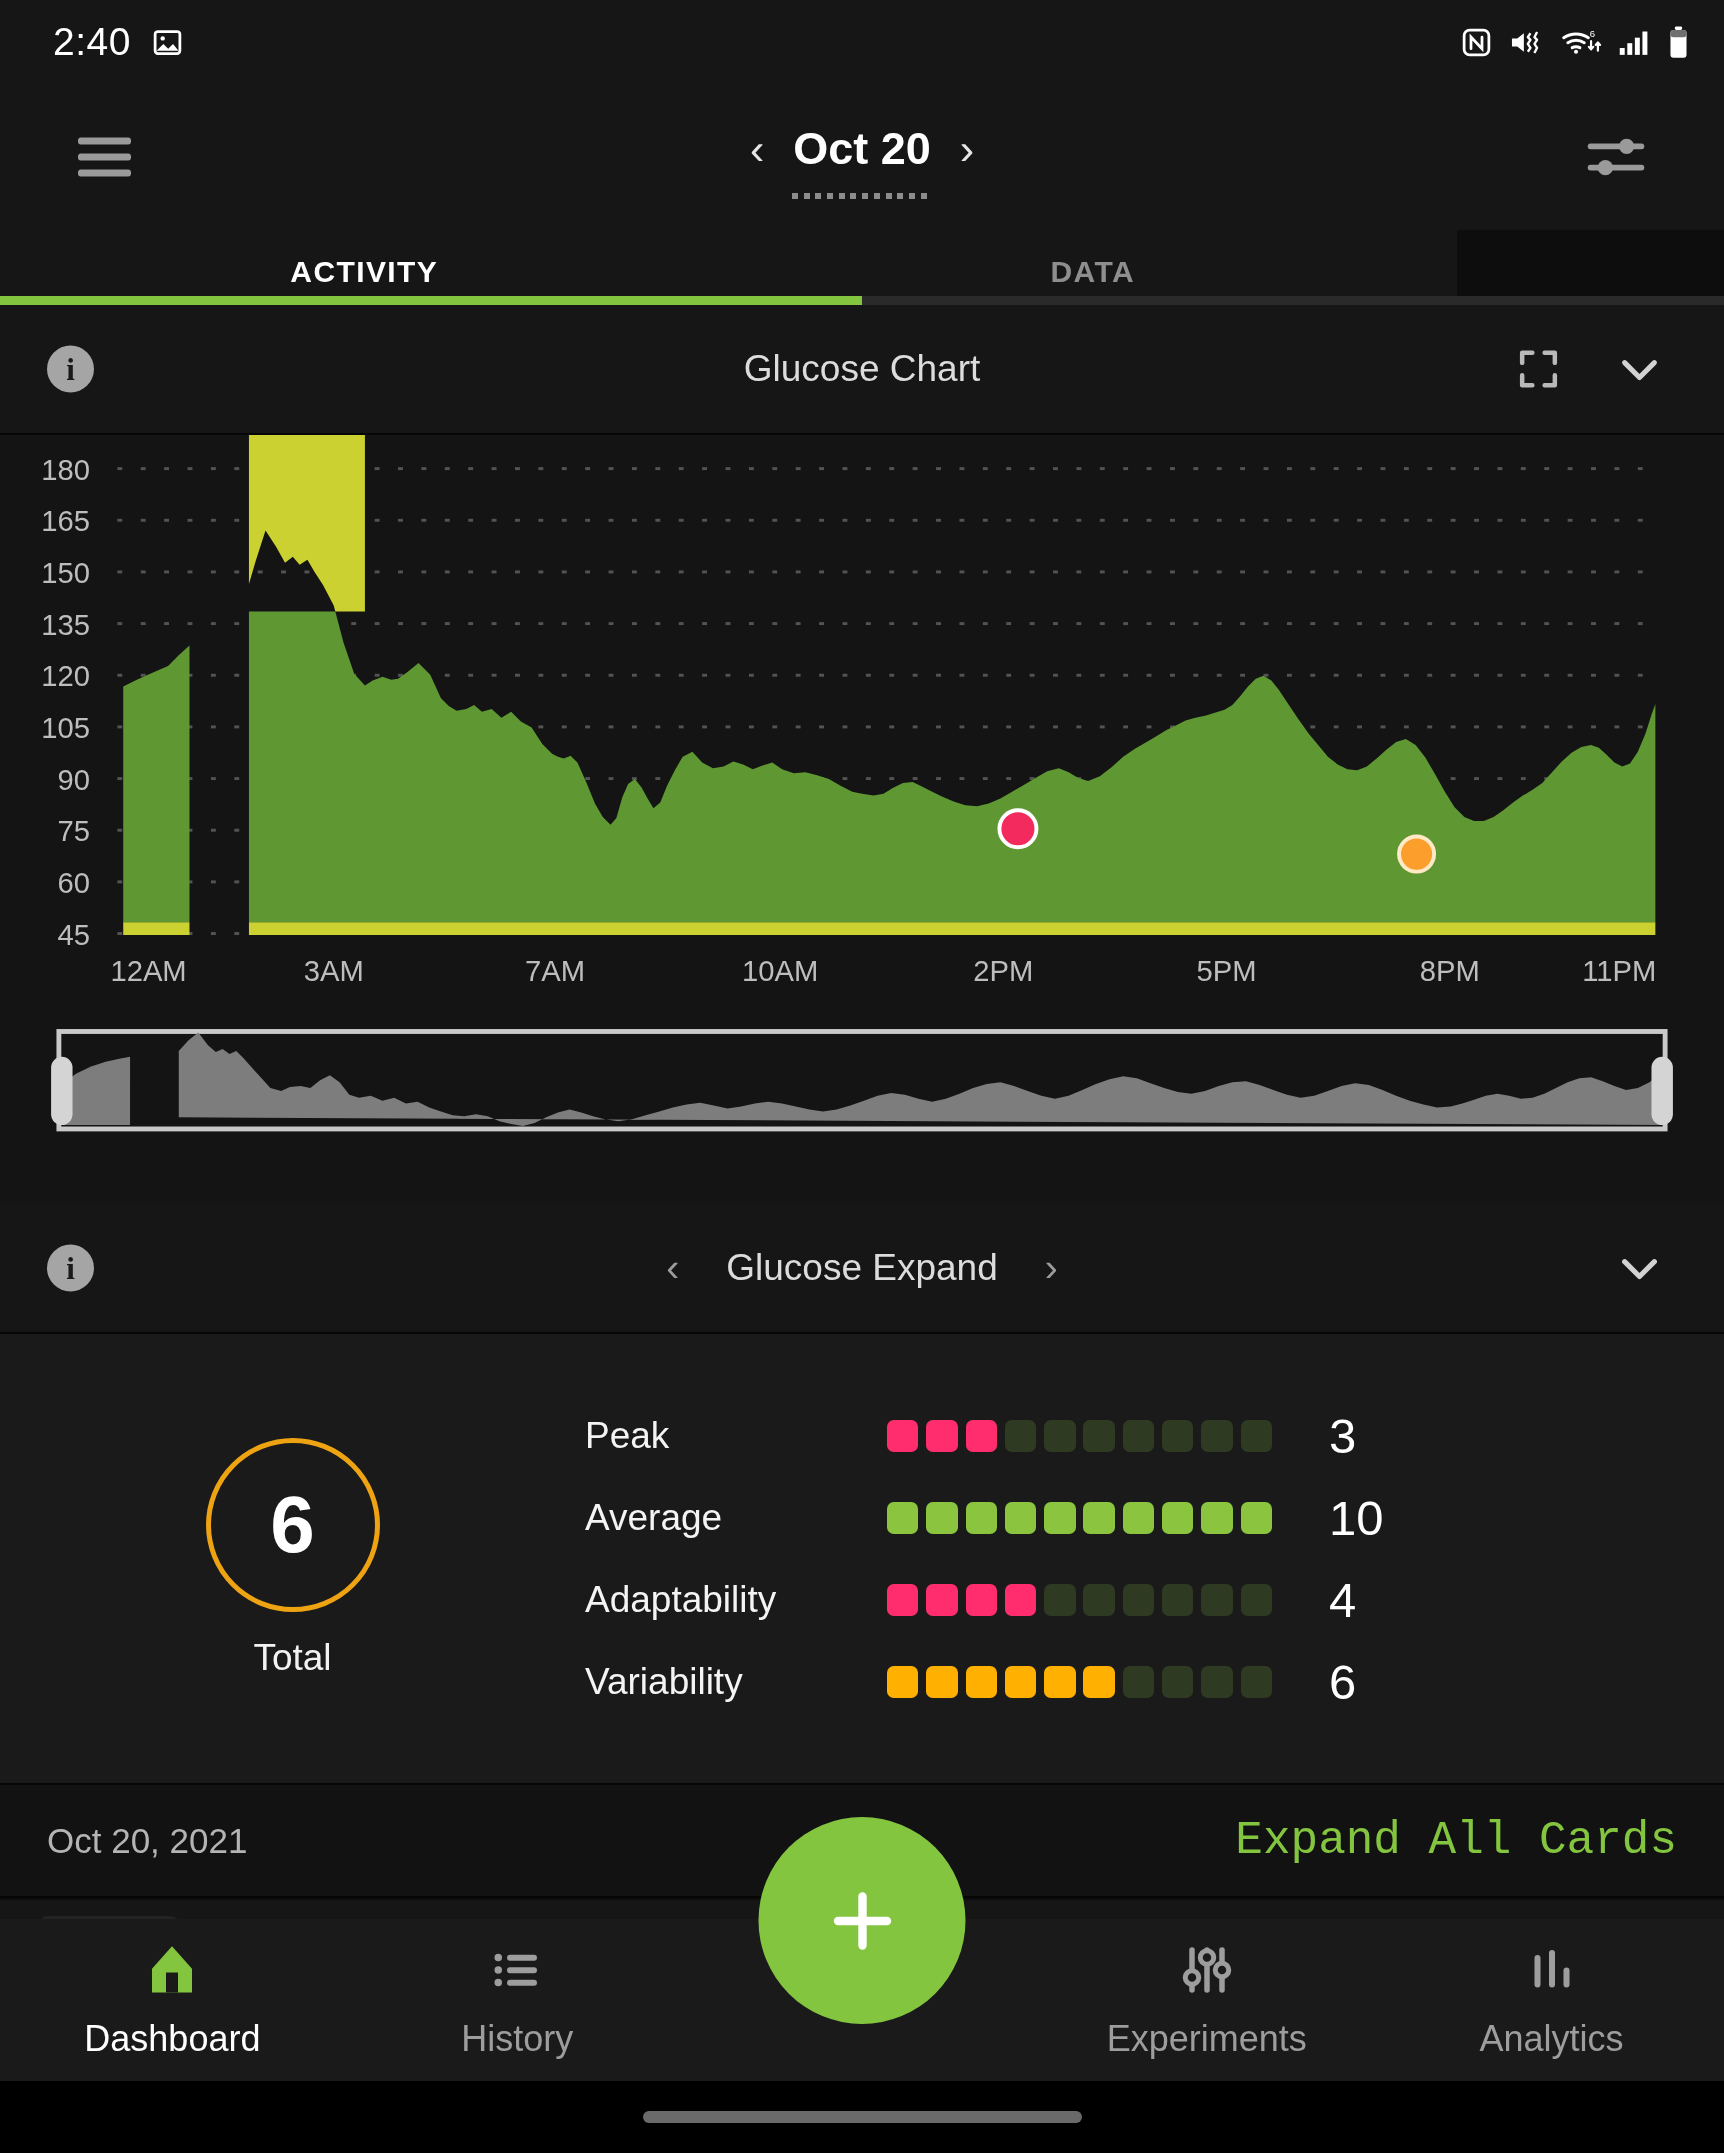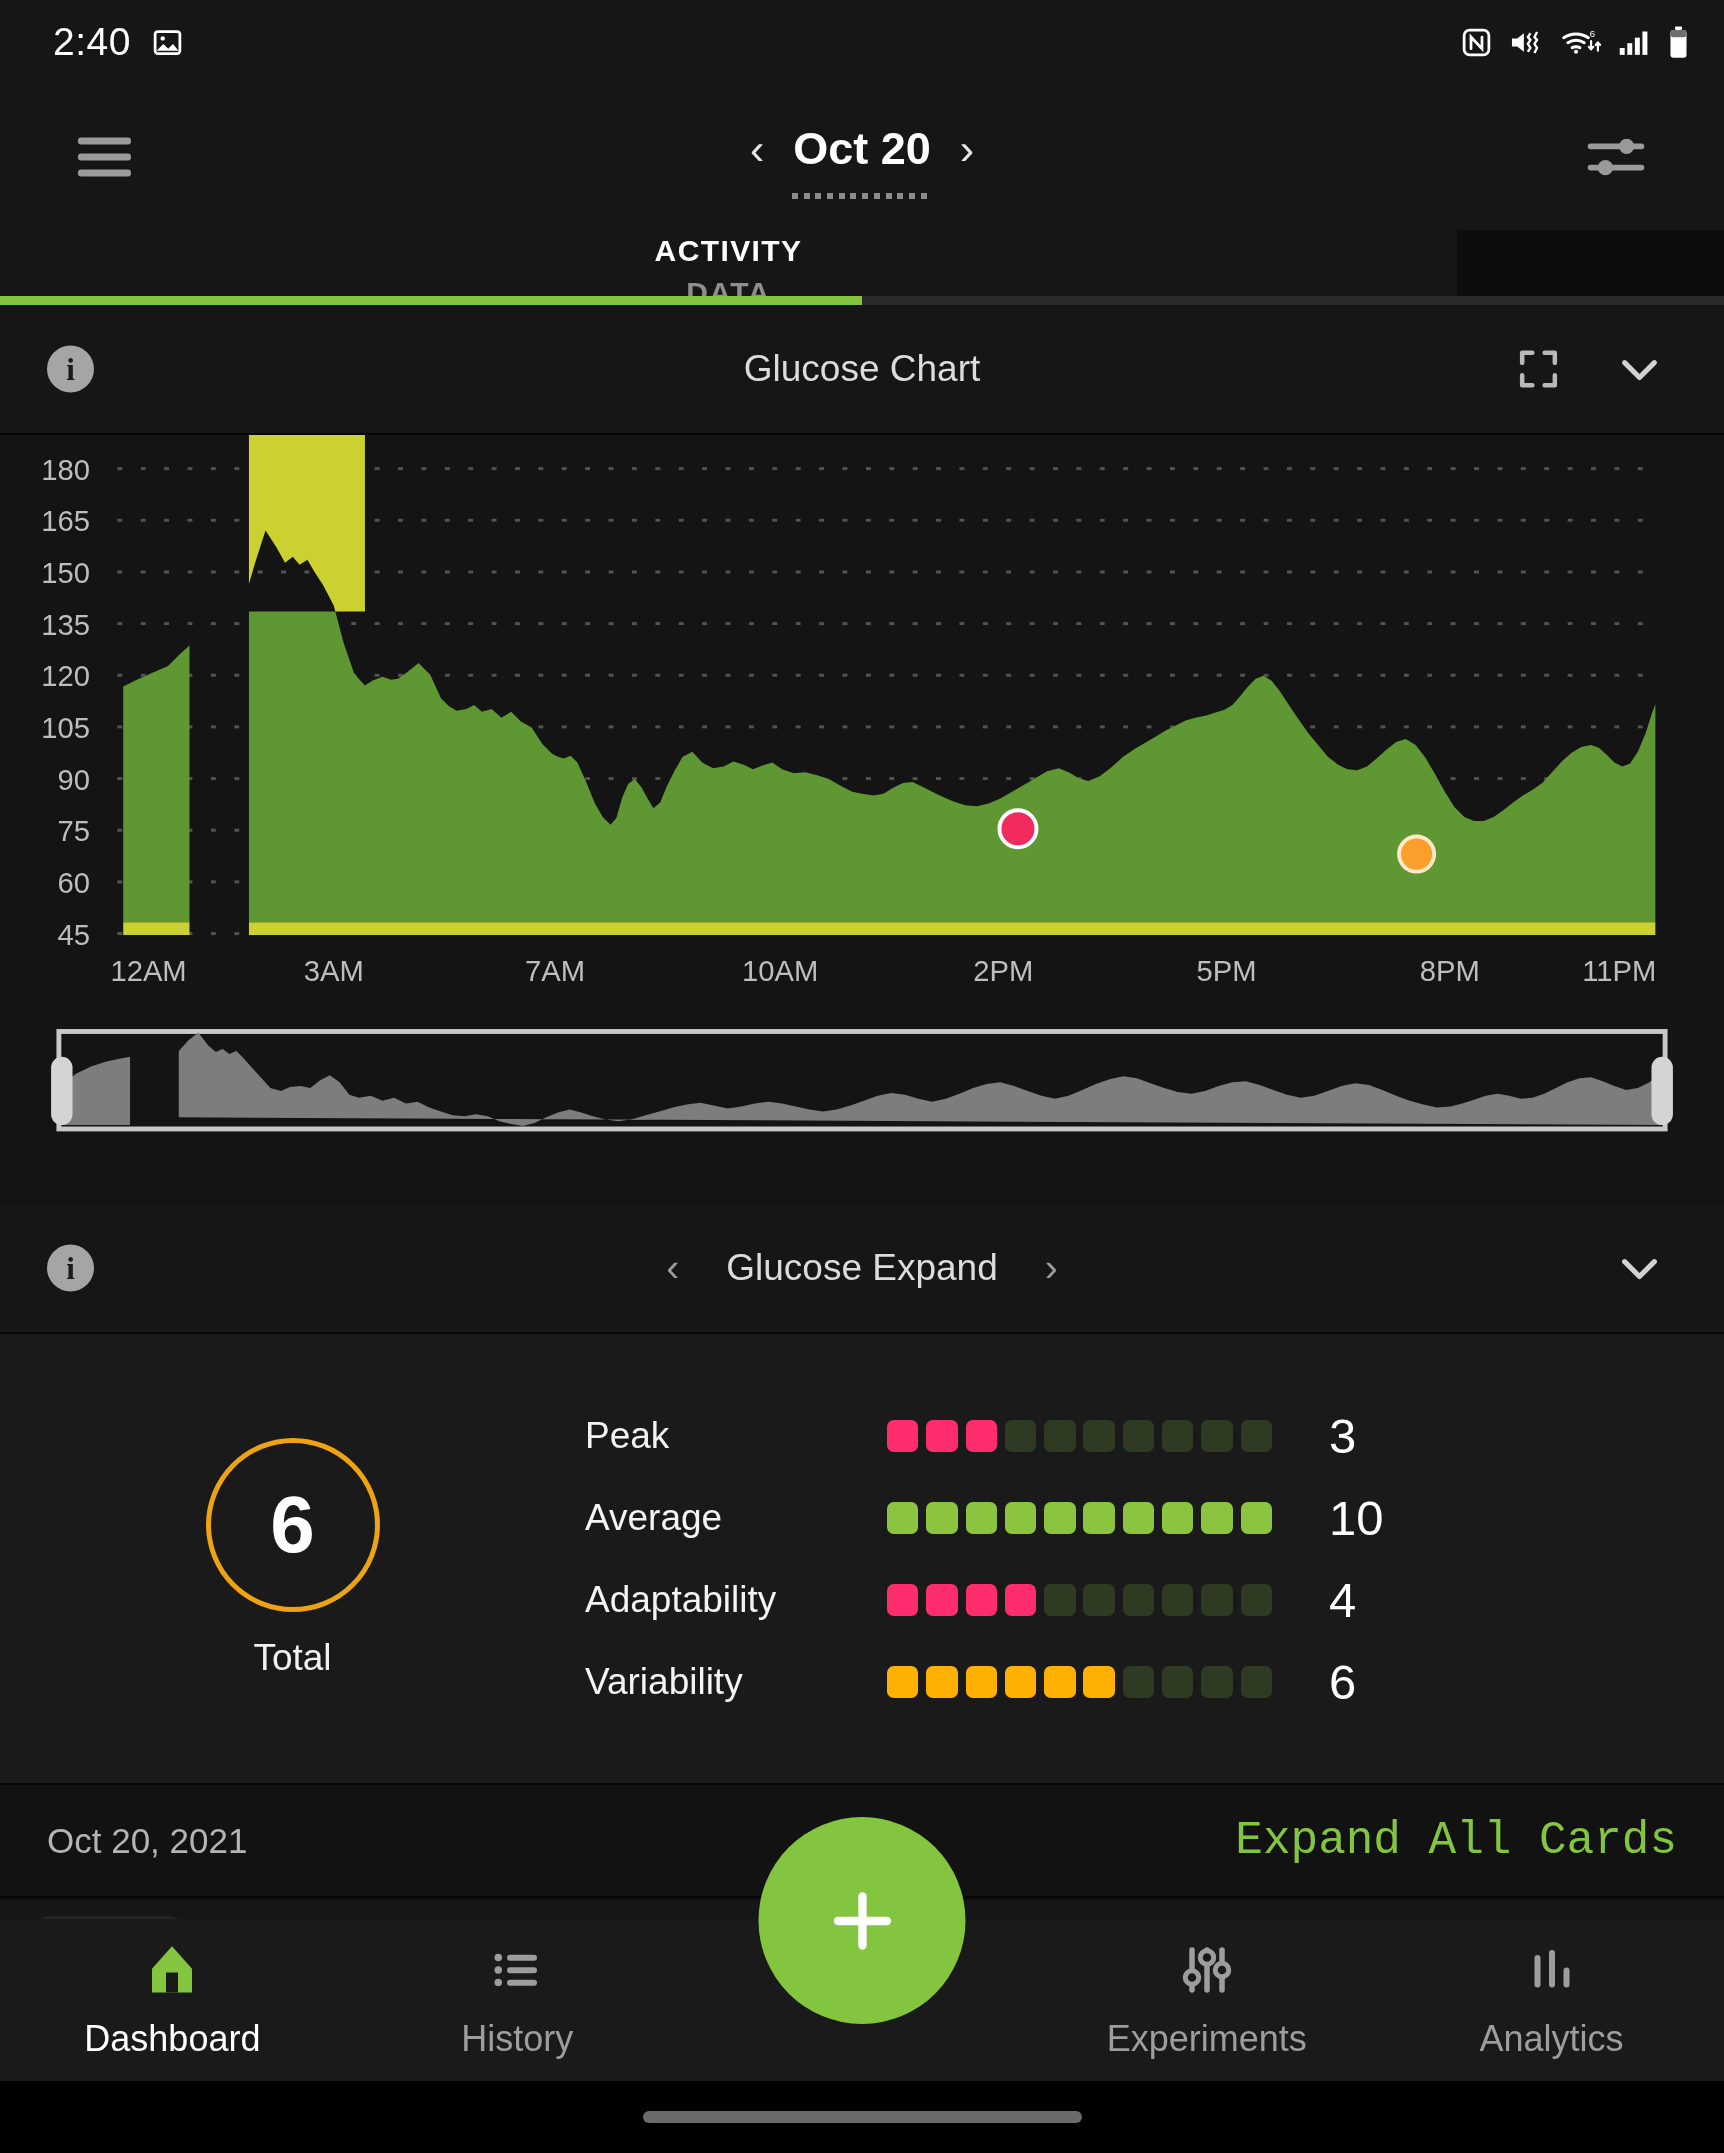--- a/index.html
+++ b/index.html
@@ -63,21 +63,20 @@
     transform: translateY(-50%);
     cursor: pointer;
   }
 
   
   .tabs {
     position: absolute; top: 230px; left: 0;
     width: 1457px; height: 84px;
     background: #161616;
     display: flex;
-    flex-direction: column;
   }
   .tab {
     flex: 1; display: flex; align-items: center; justify-content: center;
     font-size: 30px; font-weight: bold; letter-spacing: 1.4px;
     cursor: pointer;
   }
   .tab.active { color: #ffffff; }
   .tab.inactive { color: #8e8e8e; }
   .tab-underline {
     position: absolute; top: 296px; left: 0;

